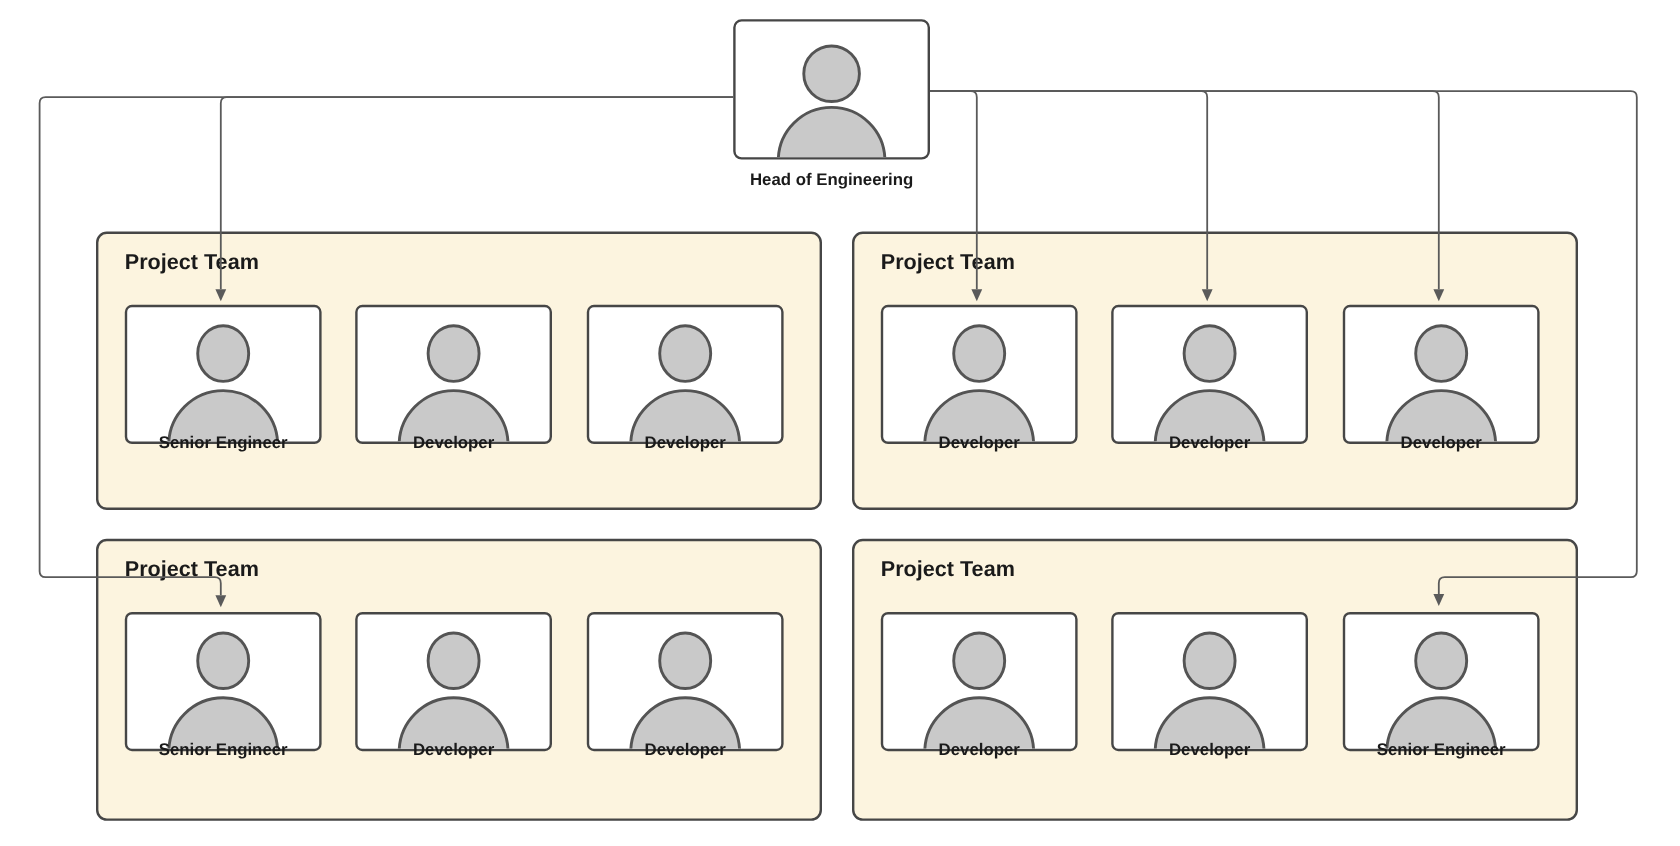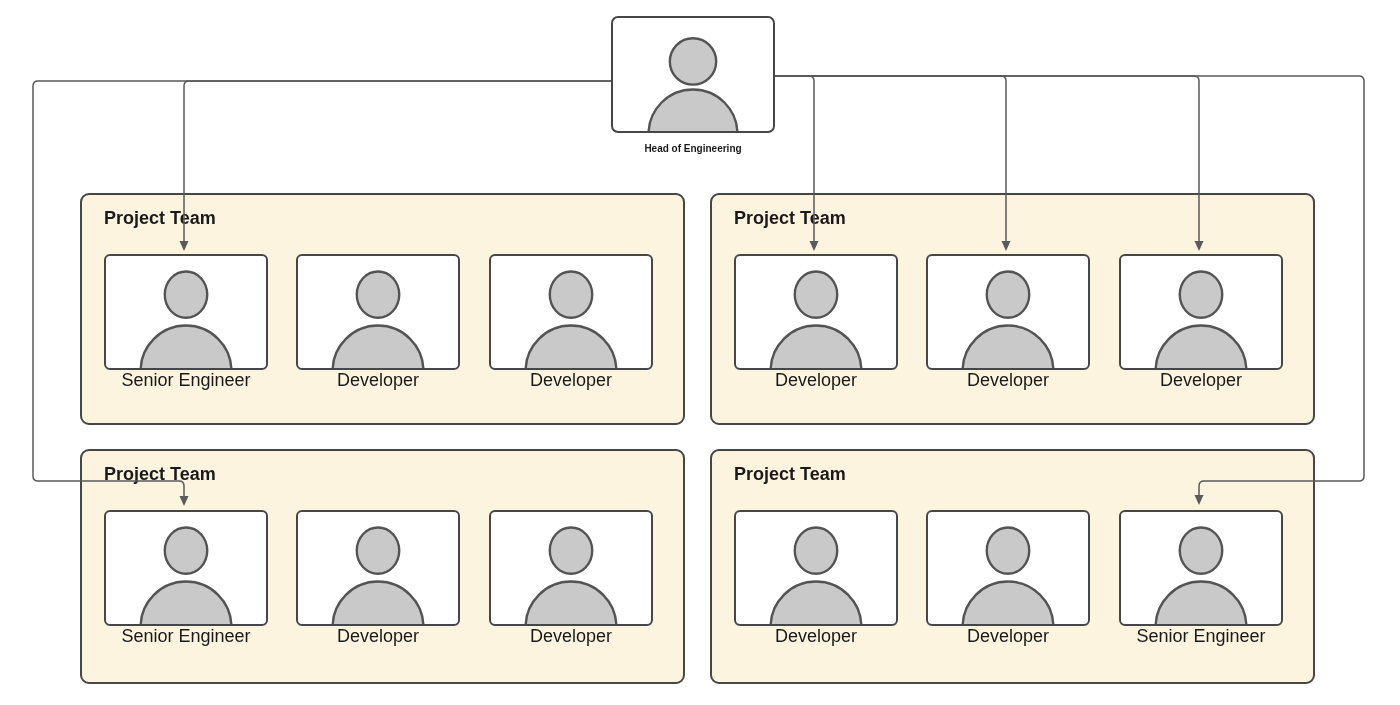--- a/index.html
+++ b/index.html
@@ -32,21 +32,21 @@
     position:absolute;background:var(--node-fill);
     border:2px solid var(--border);border-radius:7px;
     overflow:hidden;z-index:2;
   }
   .head-node{left:611px;top:16px;width:164px;height:117px;}
   .person-svg{position:absolute;left:0;top:0;width:100%;height:100%;}
   .person-svg .p-fill{fill:var(--person-fill);stroke:var(--person-stroke);stroke-width:2.5;}
 
   .node-caption{
     position:absolute;text-align:center;font-weight:bold;
-    font-size:10px;line-height:16px;color:var(--text);z-index:2;
+    font-size:14px;line-height:16px;color:var(--text);z-index:2;
   }
   .head-caption{left:593px;top:141px;width:200px;}
 
   .team{
     position:absolute;width:605px;background:var(--team-fill);
     border:2px solid var(--border);border-radius:9px;z-index:1;
   }
   .team-top{top:193px;height:232px;}
   .team-bottom{top:449px;height:235px;}
   .team-left{left:80px;}
@@ -55,22 +55,22 @@
     position:absolute;left:22px;top:13px;
     font-size:18px;font-weight:bold;color:var(--text);
   }
   .card{
     position:absolute;top:59px;width:164px;height:116px;
     background:var(--node-fill);border:2px solid var(--border);
     border-radius:6px;overflow:hidden;
   }
   .card-1{left:22px}.card-2{left:214px}.card-3{left:407px}
   .member-label{
-    position:absolute;top:178px;width:204px;text-align:center;
-    font-size:18px;font-weight:normal;color:var(--text);line-height:15px;
+    position:absolute;top:166px;width:204px;text-align:center;
+    font-size:14px;font-weight:bold;color:var(--text);line-height:15px;
   }
   .label-1{left:2px}.label-2{left:194px}.label-3{left:387px}
 </style>
 </head>
 <body>
 
 <div class="canvas">
 
   <svg class="connector-layer" viewBox="0 0 1400 705" aria-hidden="true">
 

